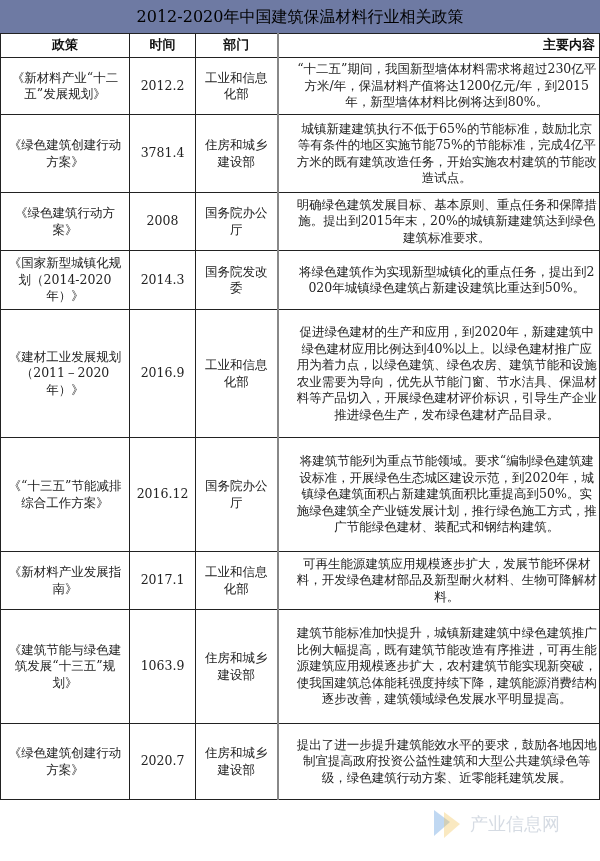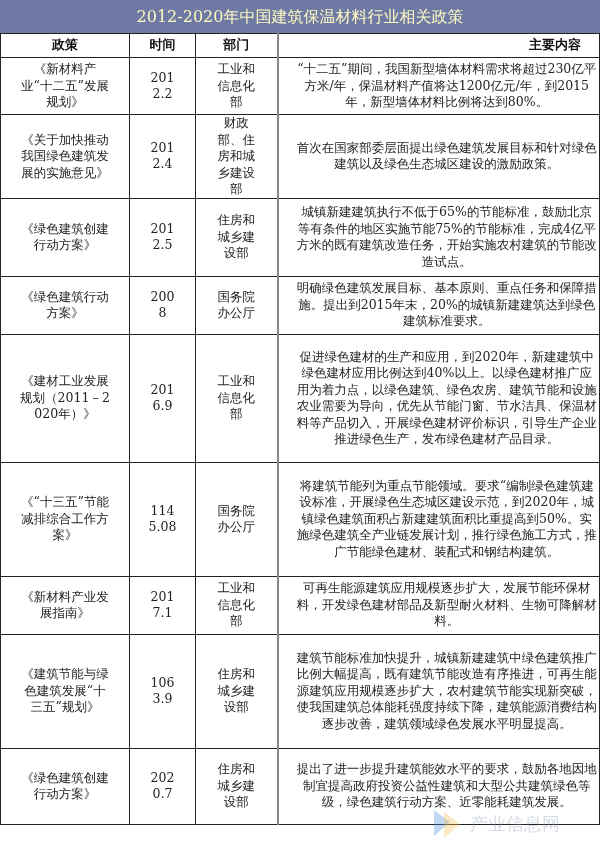--- a/index.html
+++ b/index.html
@@ -1,30 +1,30 @@
 <!DOCTYPE html>
 <html><head>
 <meta charset="utf-8">
 <style>
   html, body { margin: 0; padding: 0; background: #ffffff; }
   body { width: 600px; height: 861px; overflow: hidden; position: relative; font-family: "DejaVu Serif", "Liberation Serif", serif; }
   .title {
     position: absolute; left: 0; top: 0; width: 600px; height: 33px;
-    background: #6e7aa3; color: #fef9c3; text-align: center;
+    background: #6e7aa3; color: #000000; text-align: center;
     font-size: 16px; line-height: 33px; letter-spacing: 0px;
     border-bottom: 1px solid #222;
   }
   table {
     position: absolute; left: 0; top: 33px; width: 599px;
     border-collapse: collapse; table-layout: fixed;
     font-size: 12.5px; color: #222;
   }
   td, th {
     border: 1px solid #222; text-align: center; vertical-align: middle;
-    padding: 0 18px; line-height: 16.5px; word-break: break-all;
+    padding: 0 4px; line-height: 16.5px; word-break: break-all;
   }
   th { font-family: "DejaVu Sans", "Liberation Sans", sans-serif; font-weight: bold; font-size: 13px; height: 23px; color: #111; }
   td.c4 { border-left: 2px solid #888; padding: 0 2px 0 18px; }
   th.c4 { border-left: 2px solid #888; text-align: right; }
   .watermark {
     position: absolute; left: 430px; top: 808px; width: 160px; height: 32px;
     pointer-events: none;
     text-align: center;
   }
 </style>
@@ -48,47 +48,47 @@
       <th class="c4">主要内容</th>
     </tr>
   </thead>
   <tbody>
     <tr style="height:57px">
       <td>《新材料产业“十二五”发展规划》</td>
       <td>2012.2</td>
       <td>工业和信息化部</td>
       <td class="c4">“十二五”期间，我国新型墙体材料需求将超过230亿平方米/年，保温材料产值将达1200亿元/年，到2015年，新型墙体材料比例将达到80%。</td>
     </tr>
-    <tr style="height:59px">
-      <td>《关于加快推动我国绿色建筑发展的实施意见》</td>
-      <td>2012.4</td>
-      <td>财政部、住房和城乡建设部</td>
-      <td class="c4">首次在国家部委层面提出绿色建筑发展目标和针对绿色建筑以及绿色生态城区建设的激励政策。</td>
-    </tr>
     <tr style="height:78px">
       <td>《绿色建筑创建行动方案》</td>
-      <td>2012.5</td>
+      <td>3781.4</td>
       <td>住房和城乡建设部</td>
       <td class="c4">城镇新建建筑执行不低于65%的节能标准，鼓励北京等有条件的地区实施节能75%的节能标准，完成4亿平方米的既有建筑改造任务，开始实施农村建筑的节能改造试点。</td>
     </tr>
     <tr style="height:58px">
       <td>《绿色建筑行动方案》</td>
       <td>2008</td>
       <td>国务院办公厅</td>
       <td class="c4">明确绿色建筑发展目标、基本原则、重点任务和保障措施。提出到2015年末，20%的城镇新建建筑达到绿色建筑标准要求。</td>
     </tr>
+    <tr style="height:59px">
+      <td>《国家新型城镇化规划（2014-2020年）》</td>
+      <td>2014.3</td>
+      <td>国务院发改委</td>
+      <td class="c4">将绿色建筑作为实现新型城镇化的重点任务，提出到2020年城镇绿色建筑占新建设建筑比重达到50%。</td>
+    </tr>
     <tr style="height:128px">
       <td>《建材工业发展规划（2011－2020年）》</td>
       <td>2016.9</td>
       <td>工业和信息化部</td>
       <td class="c4">促进绿色建材的生产和应用，到2020年，新建建筑中绿色建材应用比例达到40%以上。以绿色建材推广应用为着力点，以绿色建筑、绿色农房、建筑节能和设施农业需要为导向，优先从节能门窗、节水洁具、保温材料等产品切入，开展绿色建材评价标识，引导生产企业推进绿色生产，发布绿色建材产品目录。</td>
     </tr>
     <tr style="height:114px">
       <td>《“十三五”节能减排综合工作方案》</td>
-      <td>1145.08</td>
+      <td>2016.12</td>
       <td>国务院办公厅</td>
       <td class="c4">将建筑节能列为重点节能领域。要求“编制绿色建筑建设标准，开展绿色生态城区建设示范，到2020年，城镇绿色建筑面积占新建建筑面积比重提高到50%。实施绿色建筑全产业链发展计划，推行绿色施工方式，推广节能绿色建材、装配式和钢结构建筑。</td>
     </tr>
     <tr style="height:58px">
       <td>《新材料产业发展指南》</td>
       <td>2017.1</td>
       <td>工业和信息化部</td>
       <td class="c4">可再生能源建筑应用规模逐步扩大，发展节能环保材料，开发绿色建材部品及新型耐火材料、生物可降解材料。</td>
     </tr>
     <tr style="height:114px">

